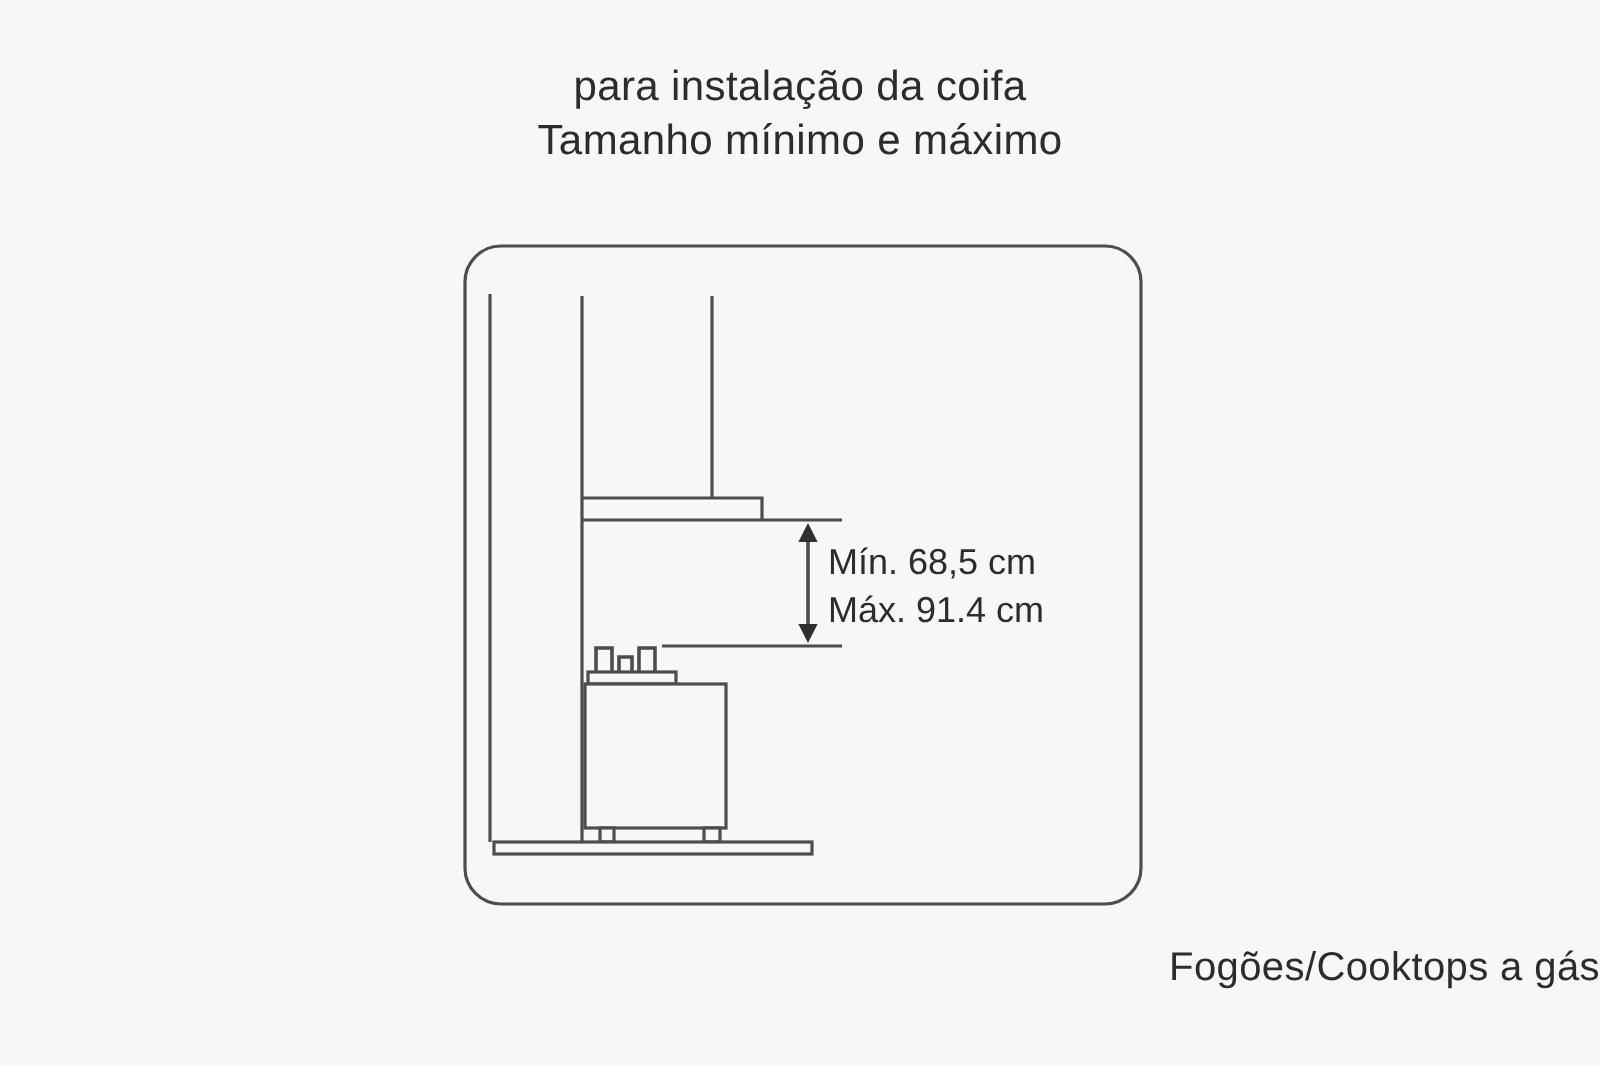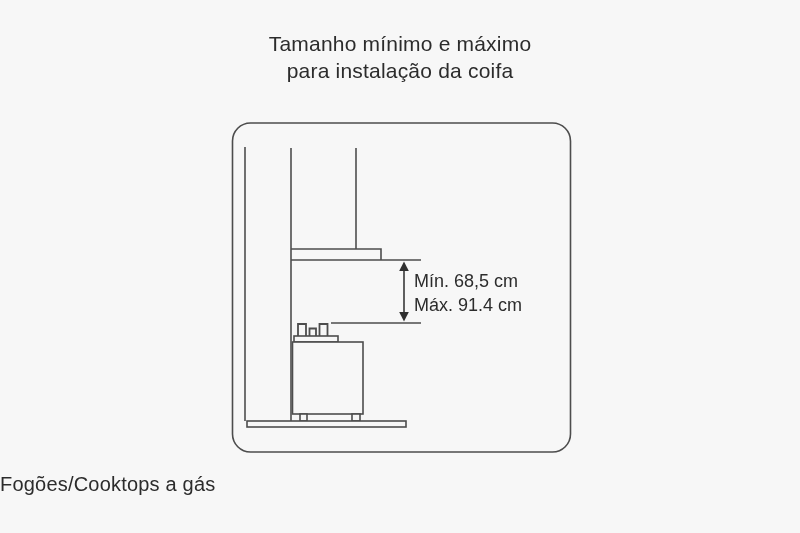--- a/index.html
+++ b/index.html
@@ -22,21 +22,21 @@
     color:#2c2c2c;
     font-size:21px;
     line-height:27px;
     font-weight:500;
     letter-spacing:.2px;
   }
   .caption{
     position:absolute;
     top:473px;left:0;
     width:100%;
-    text-align:left;
+    text-align:right;
     color:#2c2c2c;
     font-size:20px;
     font-weight:500;
     letter-spacing:.2px;
   }
   svg.diagram{
     position:absolute;
     top:0;left:0;
   }
   .stroke{
@@ -56,22 +56,22 @@
     fill:#2f2f2f;
     stroke:none;
   }
 </style>
 </head>
 <body>
 
 <div class="canvas">
 
   <div class="title">
+    <div>para instalação da coifa</div>
     <div>Tamanho mínimo e máximo</div>
-    <div>para instalação da coifa</div>
   </div>
 
   <svg class="diagram" width="800" height="533" viewBox="0 0 800 533">
 
     <rect x="232.5" y="123" width="338" height="329" rx="18" class="stroke"></rect>
 
     <g>
       <line x1="245" y1="147" x2="245" y2="421" class="stroke"></line>
       <line x1="291" y1="148" x2="291" y2="421" class="stroke"></line>
     </g>

